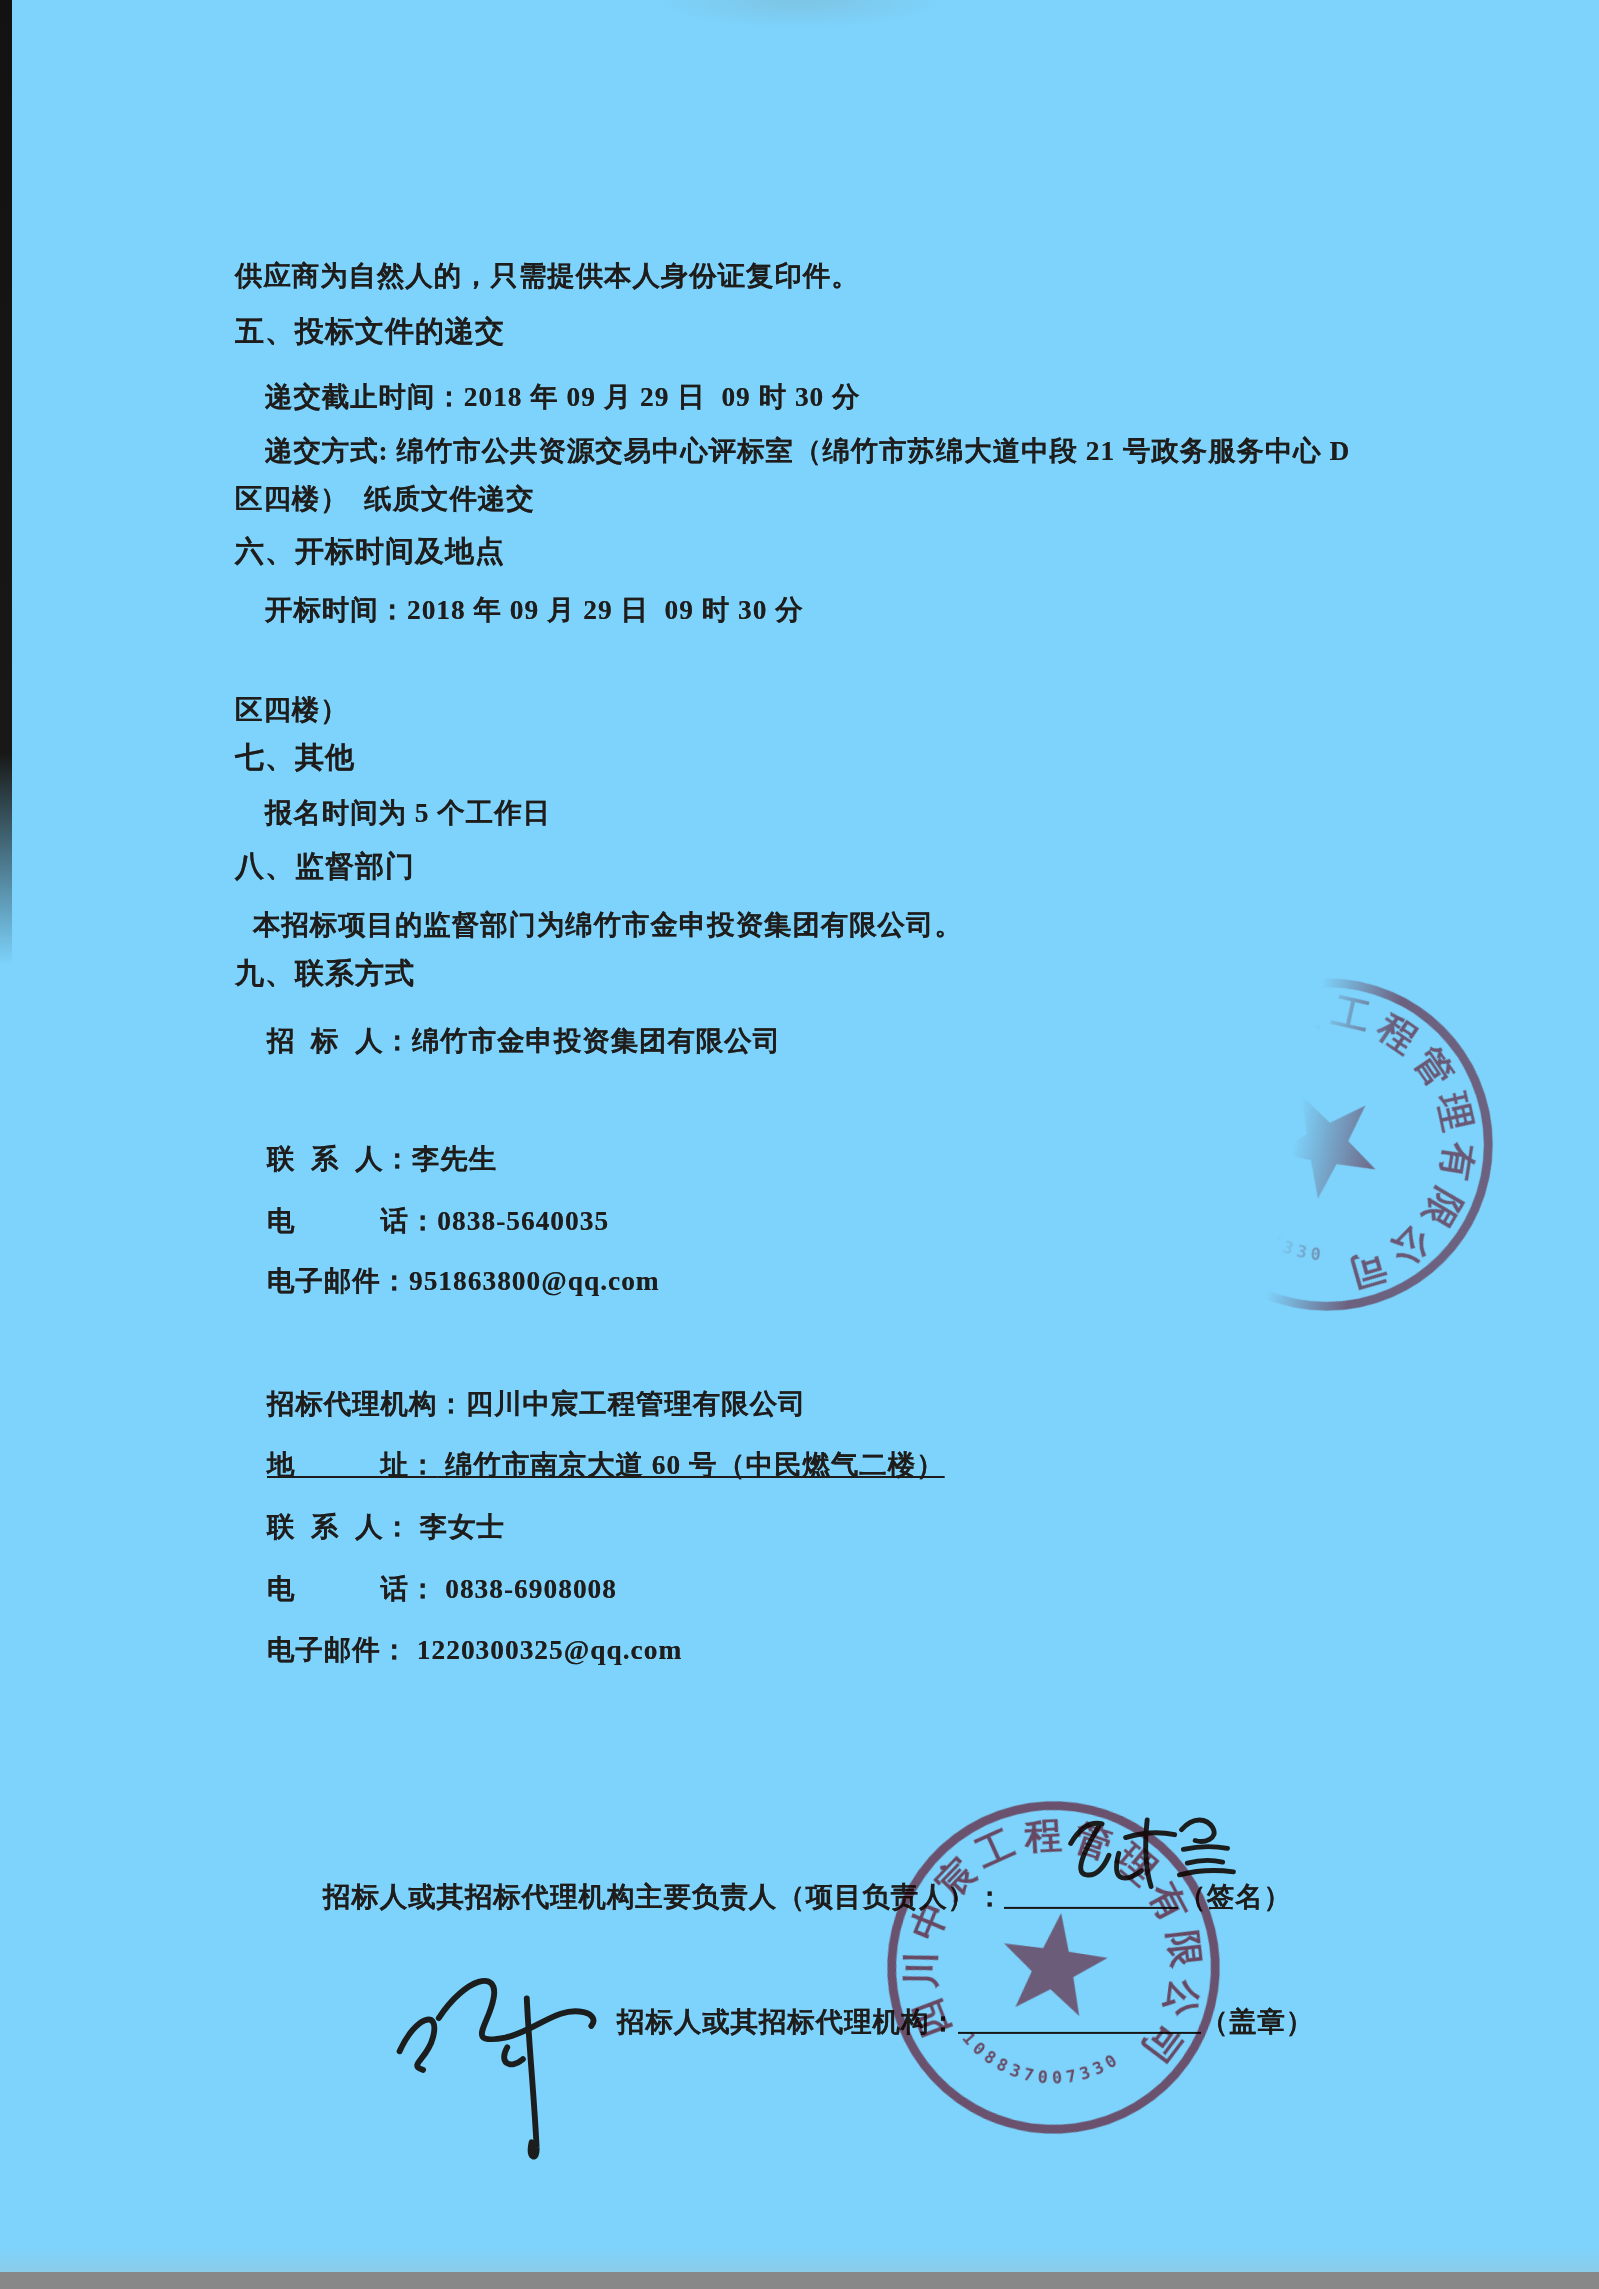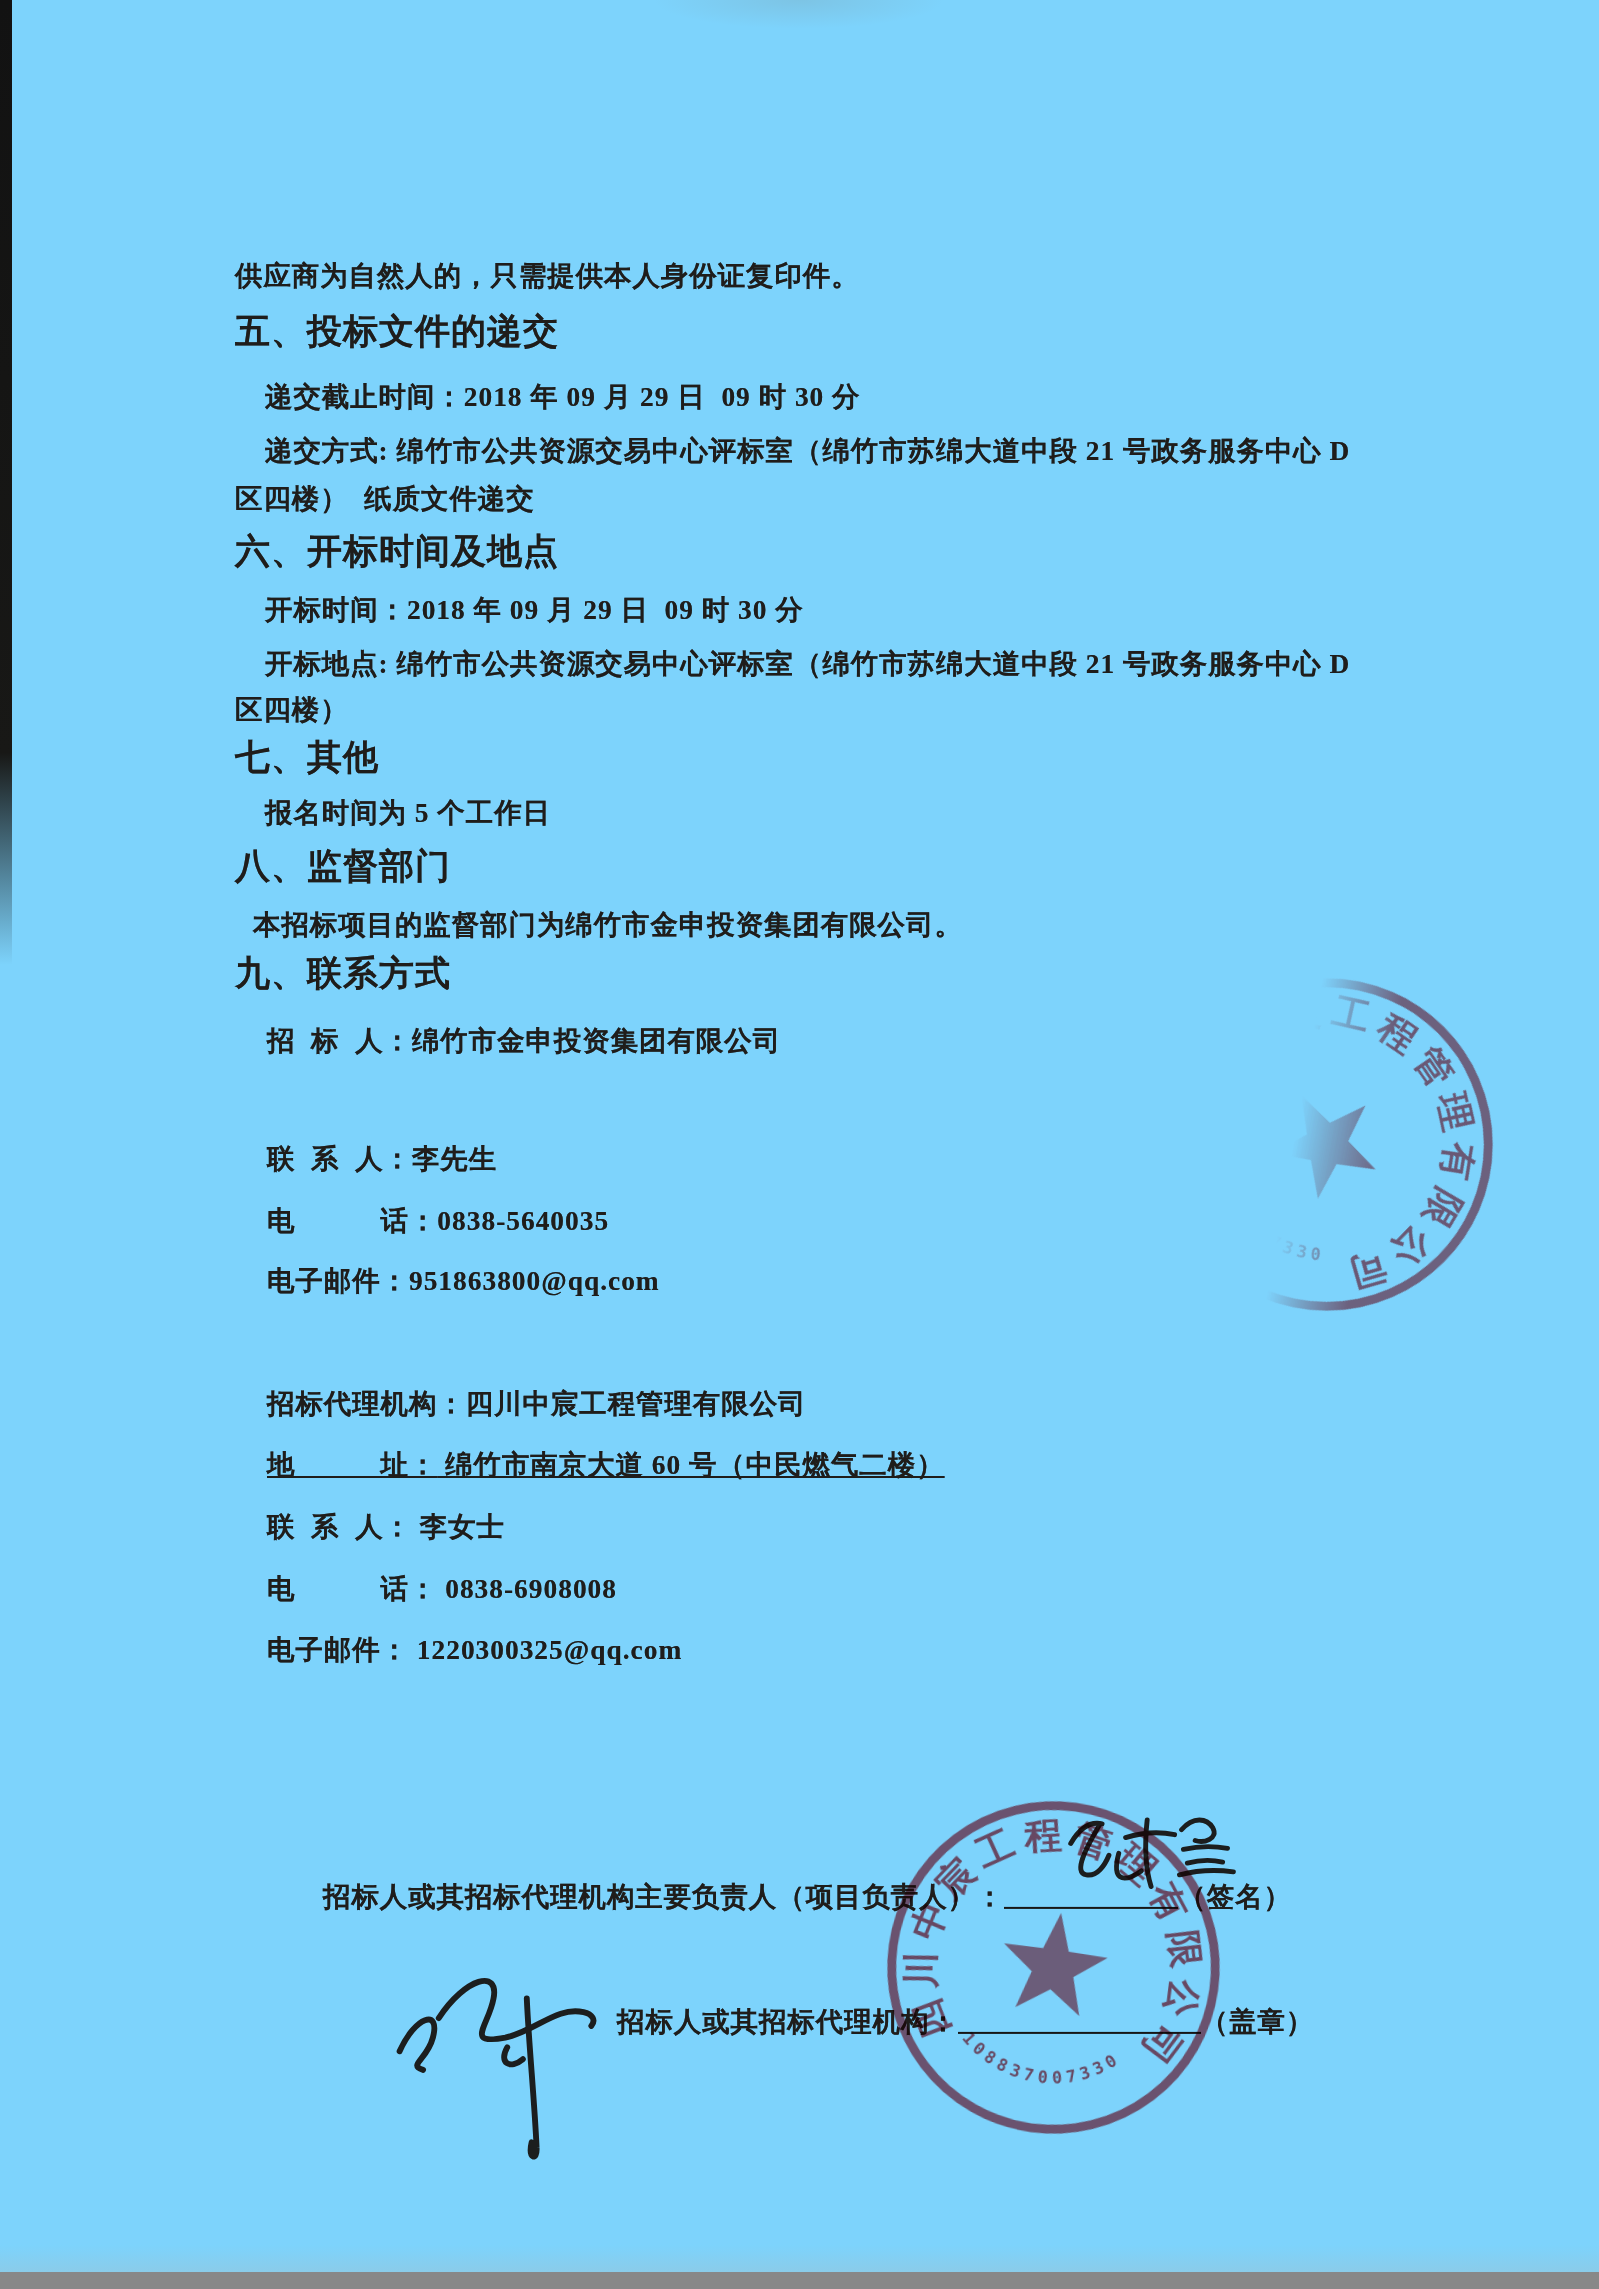--- a/index.html
+++ b/index.html
@@ -14,21 +14,21 @@
   }
   .line{
     position:absolute;
     white-space:pre;
     font-size:27.4px;
     line-height:35px;
     letter-spacing:1px;
     font-weight:600;
   }
   .heading{
-    font-size:35px;
+    font-size:29px;
     font-weight:800;
     letter-spacing:1px;
   }
   .scan-soft{ text-shadow:0 0 0.6px rgba(30,28,26,.65); }
 
   
   .left-strip{
     position:absolute;left:0;top:0;width:11.8px;height:965px;
     background:linear-gradient(to bottom,#121212 0%,#181816 78%,rgba(24,24,22,0) 100%);
   }
@@ -94,21 +94,20 @@
 
   <div class="line scan-soft" style="left:235px;top:259px;">供应商为自然人的，只需提供本人身份证复印件。</div>
 
   <div class="line heading scan-soft" style="left:235px;top:314px;">五、投标文件的递交</div>
   <div class="line scan-soft" style="left:265px;top:380px;">递交截止时间：2018 年 09 月 29 日  09 时 30 分</div>
   <div class="line scan-soft" style="left:265px;top:434px;">递交方式: 绵竹市公共资源交易中心评标室（绵竹市苏绵大道中段 21 号政务服务中心 D</div>
   <div class="line scan-soft" style="left:235px;top:482px;">区四楼）  纸质文件递交</div>
 
   <div class="line heading scan-soft" style="left:235px;top:534px;">六、开标时间及地点</div>
   <div class="line scan-soft" style="left:265px;top:593px;">开标时间：2018 年 09 月 29 日  09 时 30 分</div>
-  <div class="line scan-soft" style="left:265px;top:647px;">开标地点: 绵竹市公共资源交易中心评标室（绵竹市苏绵大道中段 21 号政务服务中心 D</div>
   <div class="line scan-soft" style="left:235px;top:693px;">区四楼）</div>
 
   <div class="line heading scan-soft" style="left:235px;top:740px;">七、其他</div>
   <div class="line scan-soft" style="left:265px;top:796px;">报名时间为 5 个工作日</div>
 
   <div class="line heading scan-soft" style="left:235px;top:849px;">八、监督部门</div>
   <div class="line scan-soft" style="left:253px;top:908px;">本招标项目的监督部门为绵竹市金申投资集团有限公司。</div>
 
   <div class="line heading scan-soft" style="left:235px;top:956px;">九、联系方式</div>
 

